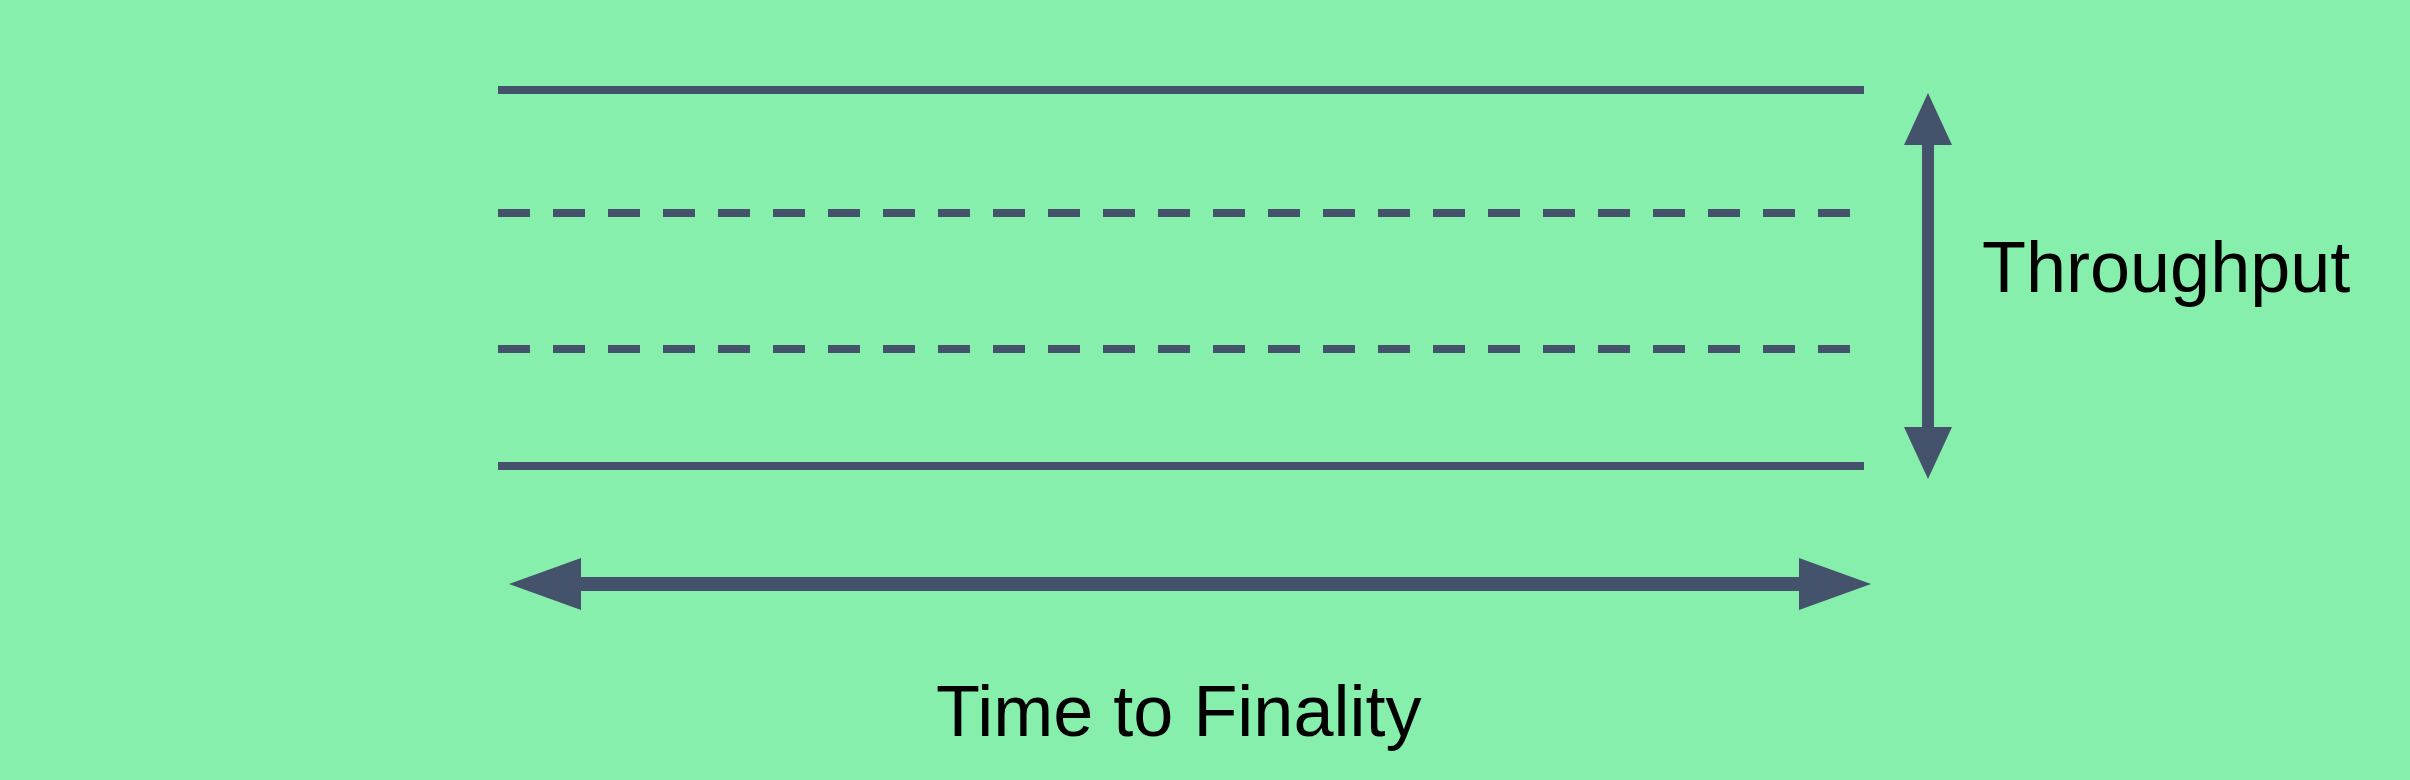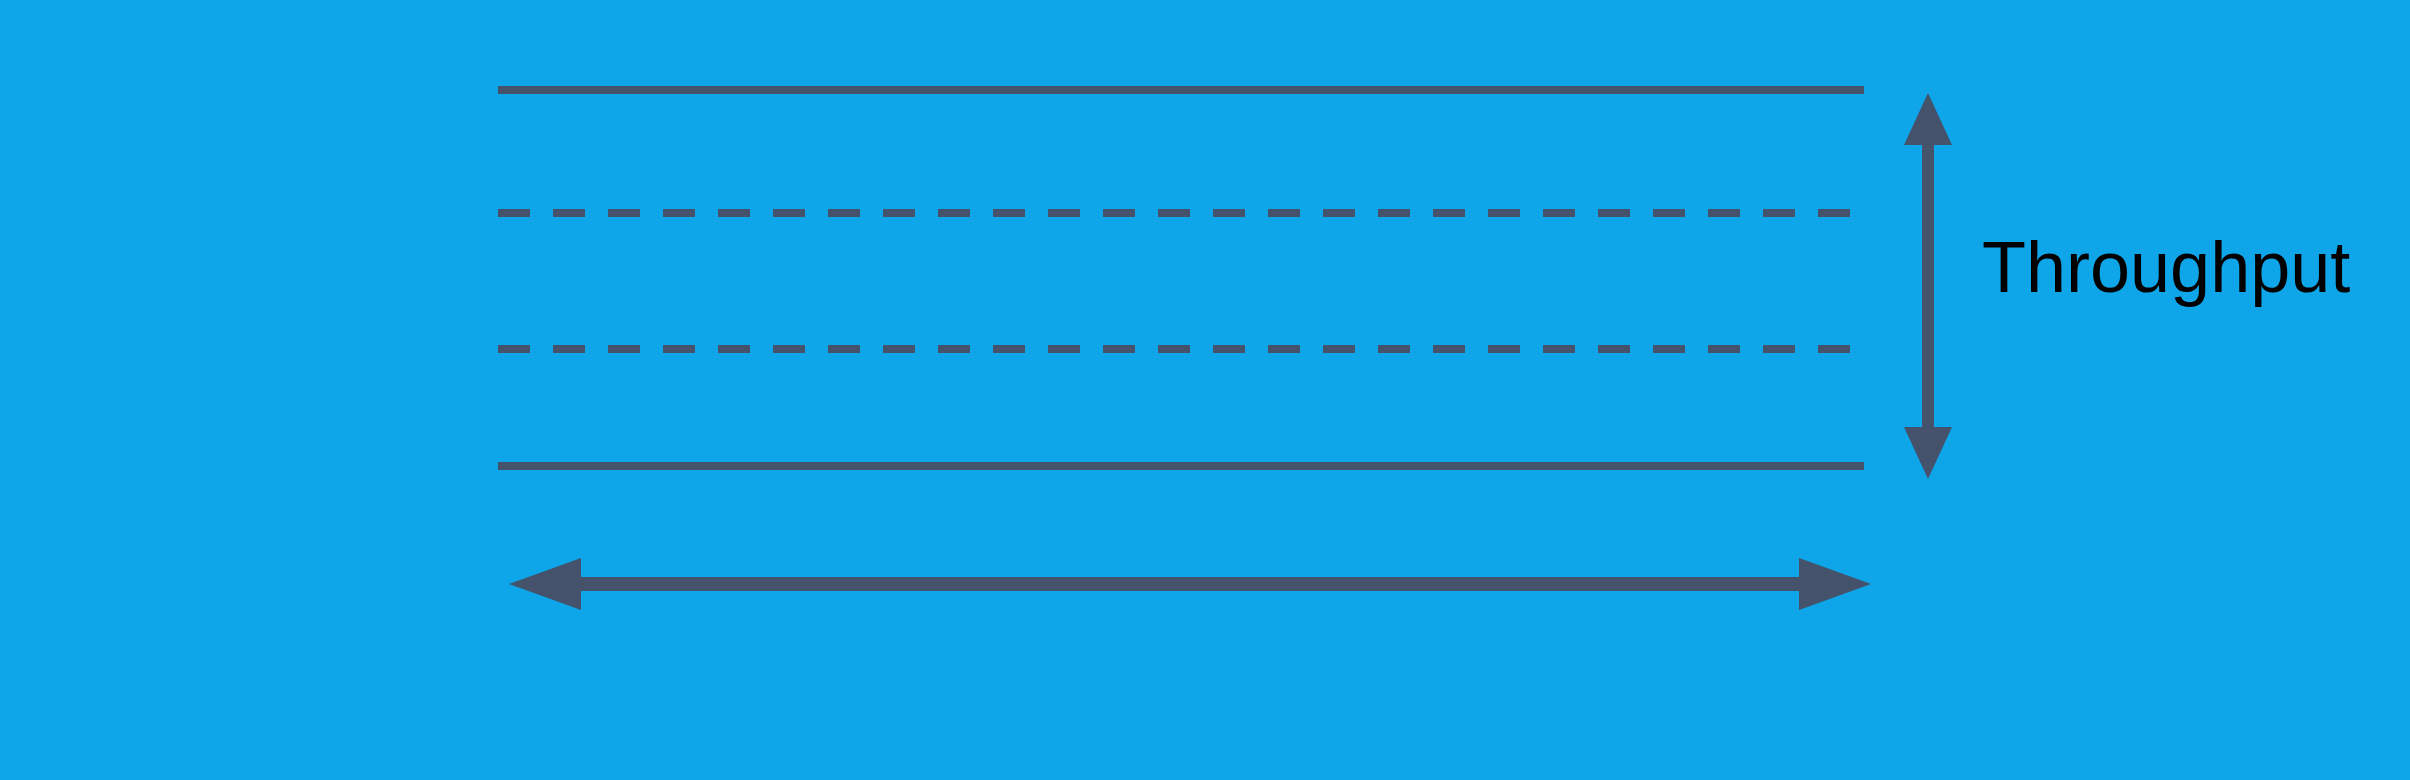--- a/index.html
+++ b/index.html
@@ -41,21 +41,21 @@
     top: 231px;
   }
   #time-to-finality-label {
     left: 936px;
     top: 675px;
   }
 </style>
 </head>
 <body>
 
-<div id="canvas" style="background: #0ea5e9;">
+<div id="canvas" style="background: #86efac;">
 
   <svg id="diagram-svg" viewBox="0 0 2410 780" xmlns="http://www.w3.org/2000/svg" aria-hidden="true">
 
     <line x1="498" y1="90" x2="1864" y2="90" stroke="#44526b" stroke-width="8" stroke-linecap="butt"></line>
 
     <line x1="498" y1="213" x2="1864" y2="213" stroke="#44526b" stroke-width="8" stroke-linecap="butt" stroke-dasharray="32 23"></line>
 
     <line x1="498" y1="349" x2="1864" y2="349" stroke="#44526b" stroke-width="8" stroke-linecap="butt" stroke-dasharray="32 23"></line>
 
     <line x1="498" y1="466" x2="1864" y2="466" stroke="#44526b" stroke-width="8" stroke-linecap="butt"></line>
@@ -69,14 +69,15 @@
     <g>
       <rect x="581" y="577" width="1218" height="14" fill="#44526b"></rect>
       <polygon points="509,584 581,558 581,610" fill="#44526b"></polygon>
       <polygon points="1871,584 1799,558 1799,610" fill="#44526b"></polygon>
     </g>
 
   </svg>
 
   <div class="axis-label" id="throughput-label" style="color: rgb(0, 0, 0);">Throughput</div>
 
+  <div class="axis-label" id="time-to-finality-label" style="color: rgb(0, 0, 0);">Time to Finality</div>
 
 </div>
 
 </body></html>

